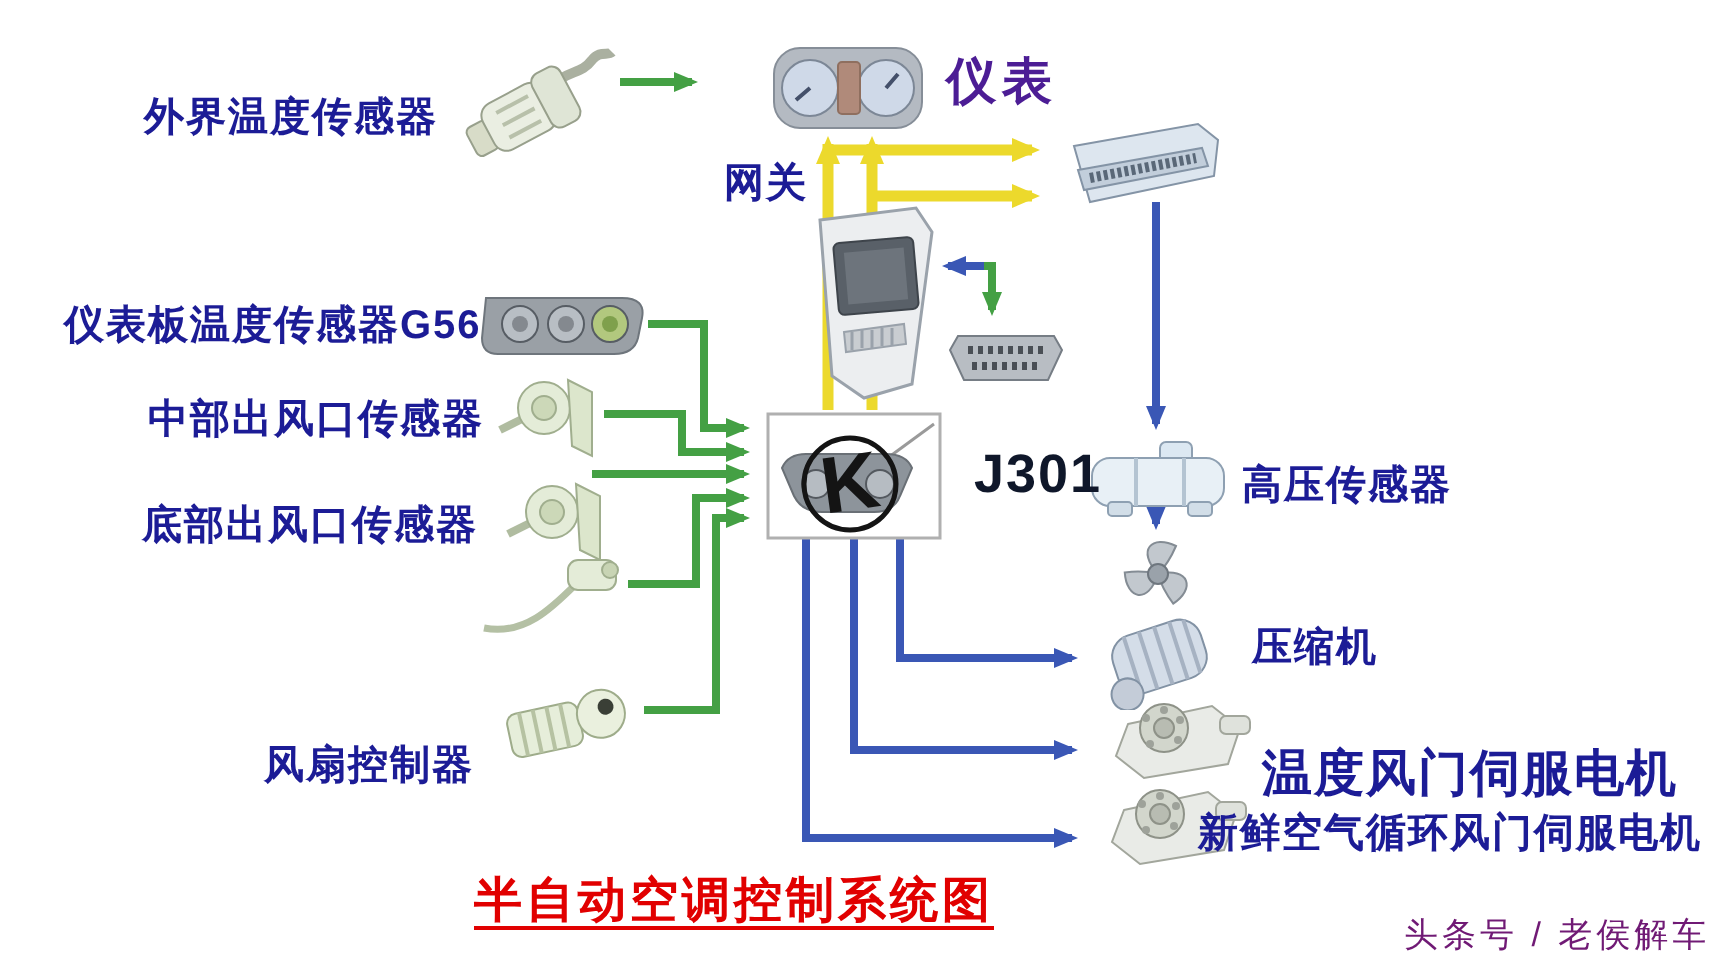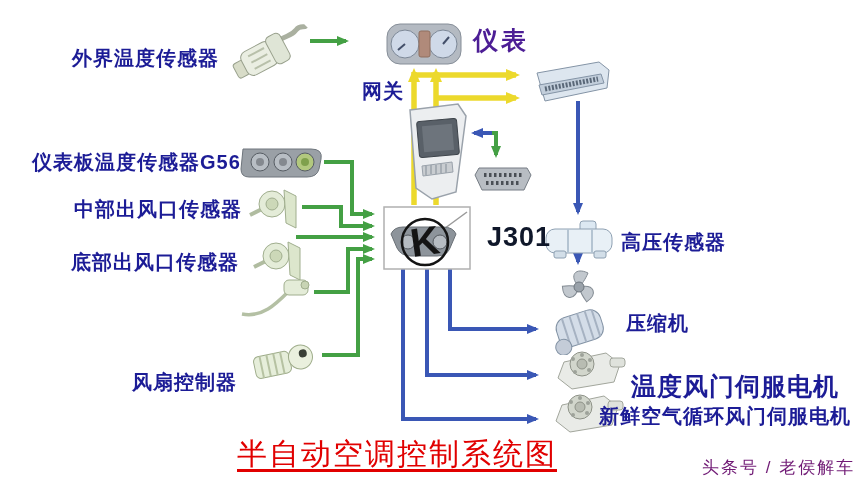--- a/index.html
+++ b/index.html
@@ -10,22 +10,22 @@
   #wires{position:absolute;left:0;top:0;z-index:1;}
   .icon{position:absolute;z-index:2;line-height:0;}
   .label{
     position:absolute;z-index:3;font-weight:bold;color:#1c1c96;
     font-size:20px;letter-spacing:1px;white-space:nowrap;
   }
   .label-cluster{font-size:25px;color:#4c1d95;letter-spacing:3px;}
   .label-j301{font-size:27px;color:#0f172a;letter-spacing:1px;}
   .label-tempservo{font-size:25px;}
   .title{
-    position:absolute;z-index:3;font-weight:normal;color:#e10000;
-    font-size:30px;letter-spacing:2px;white-space:nowrap;
+    position:absolute;z-index:3;font-weight:bold;color:#e10000;
+    font-size:24px;letter-spacing:2px;white-space:nowrap;
     text-decoration:underline;text-underline-offset:5px;
   }
   .watermark{
     position:absolute;z-index:3;font-size:17px;color:#701a75;
     letter-spacing:2px;white-space:nowrap;text-shadow:1px 1px 0 #ffffff;
   }
 </style>
 </head>
 <body>
 

